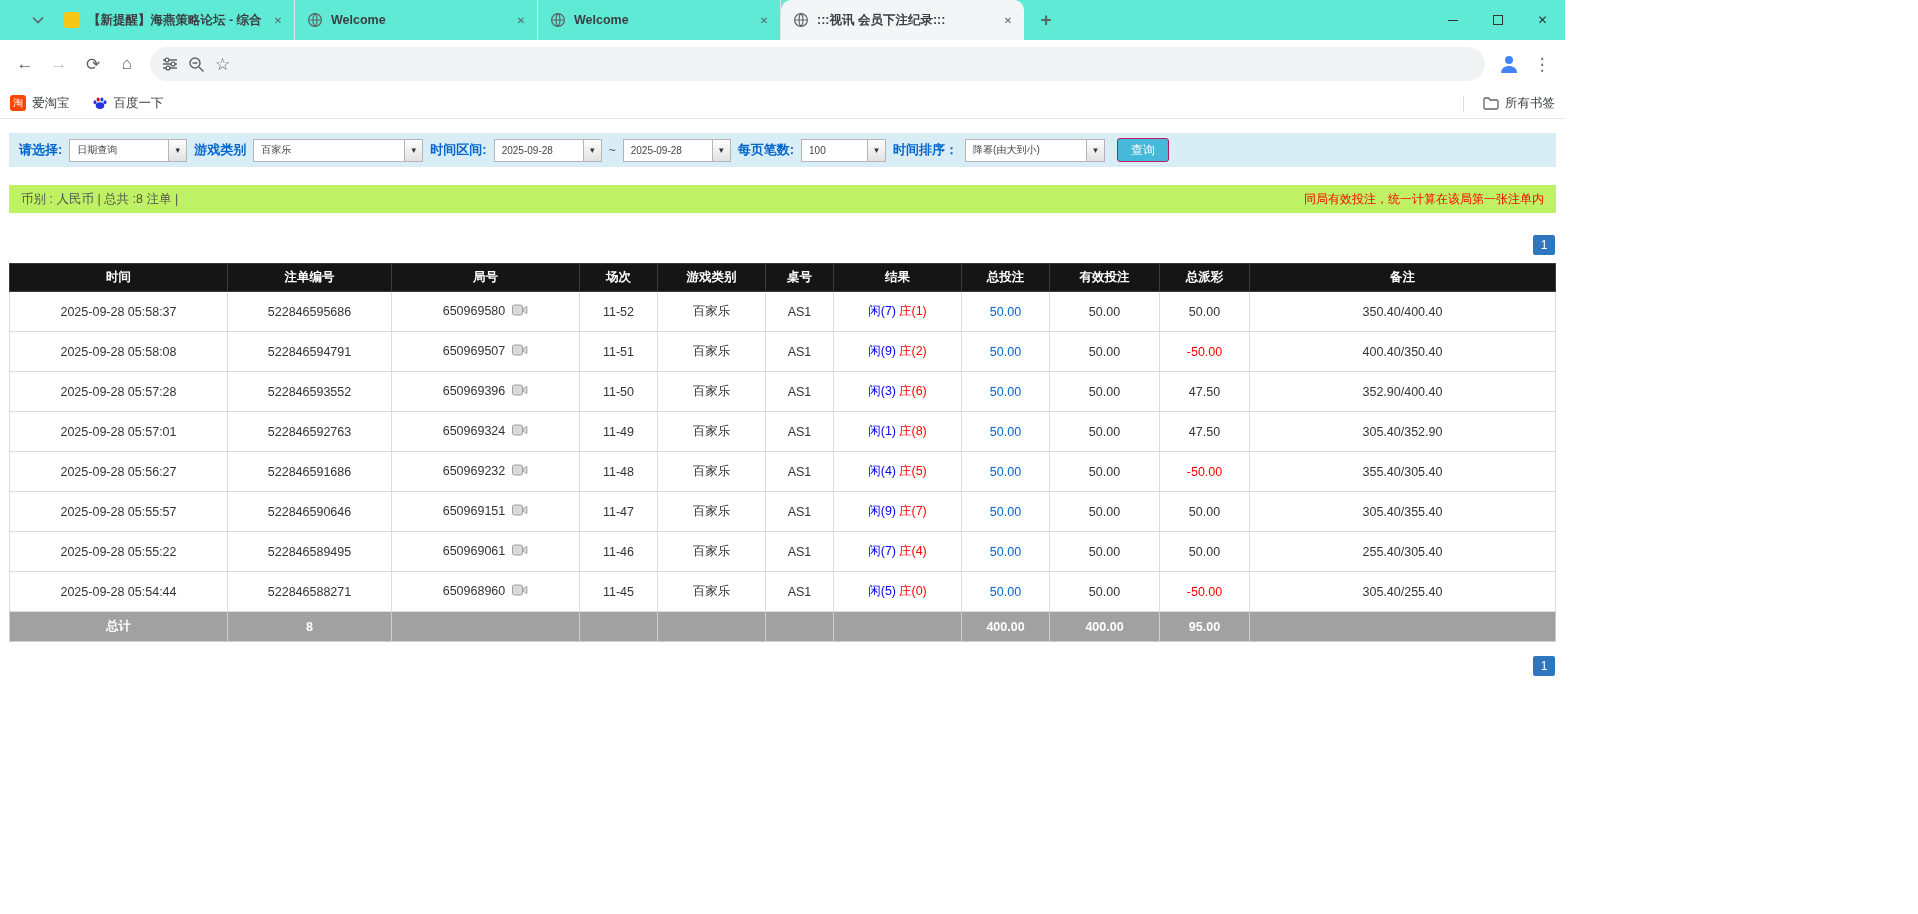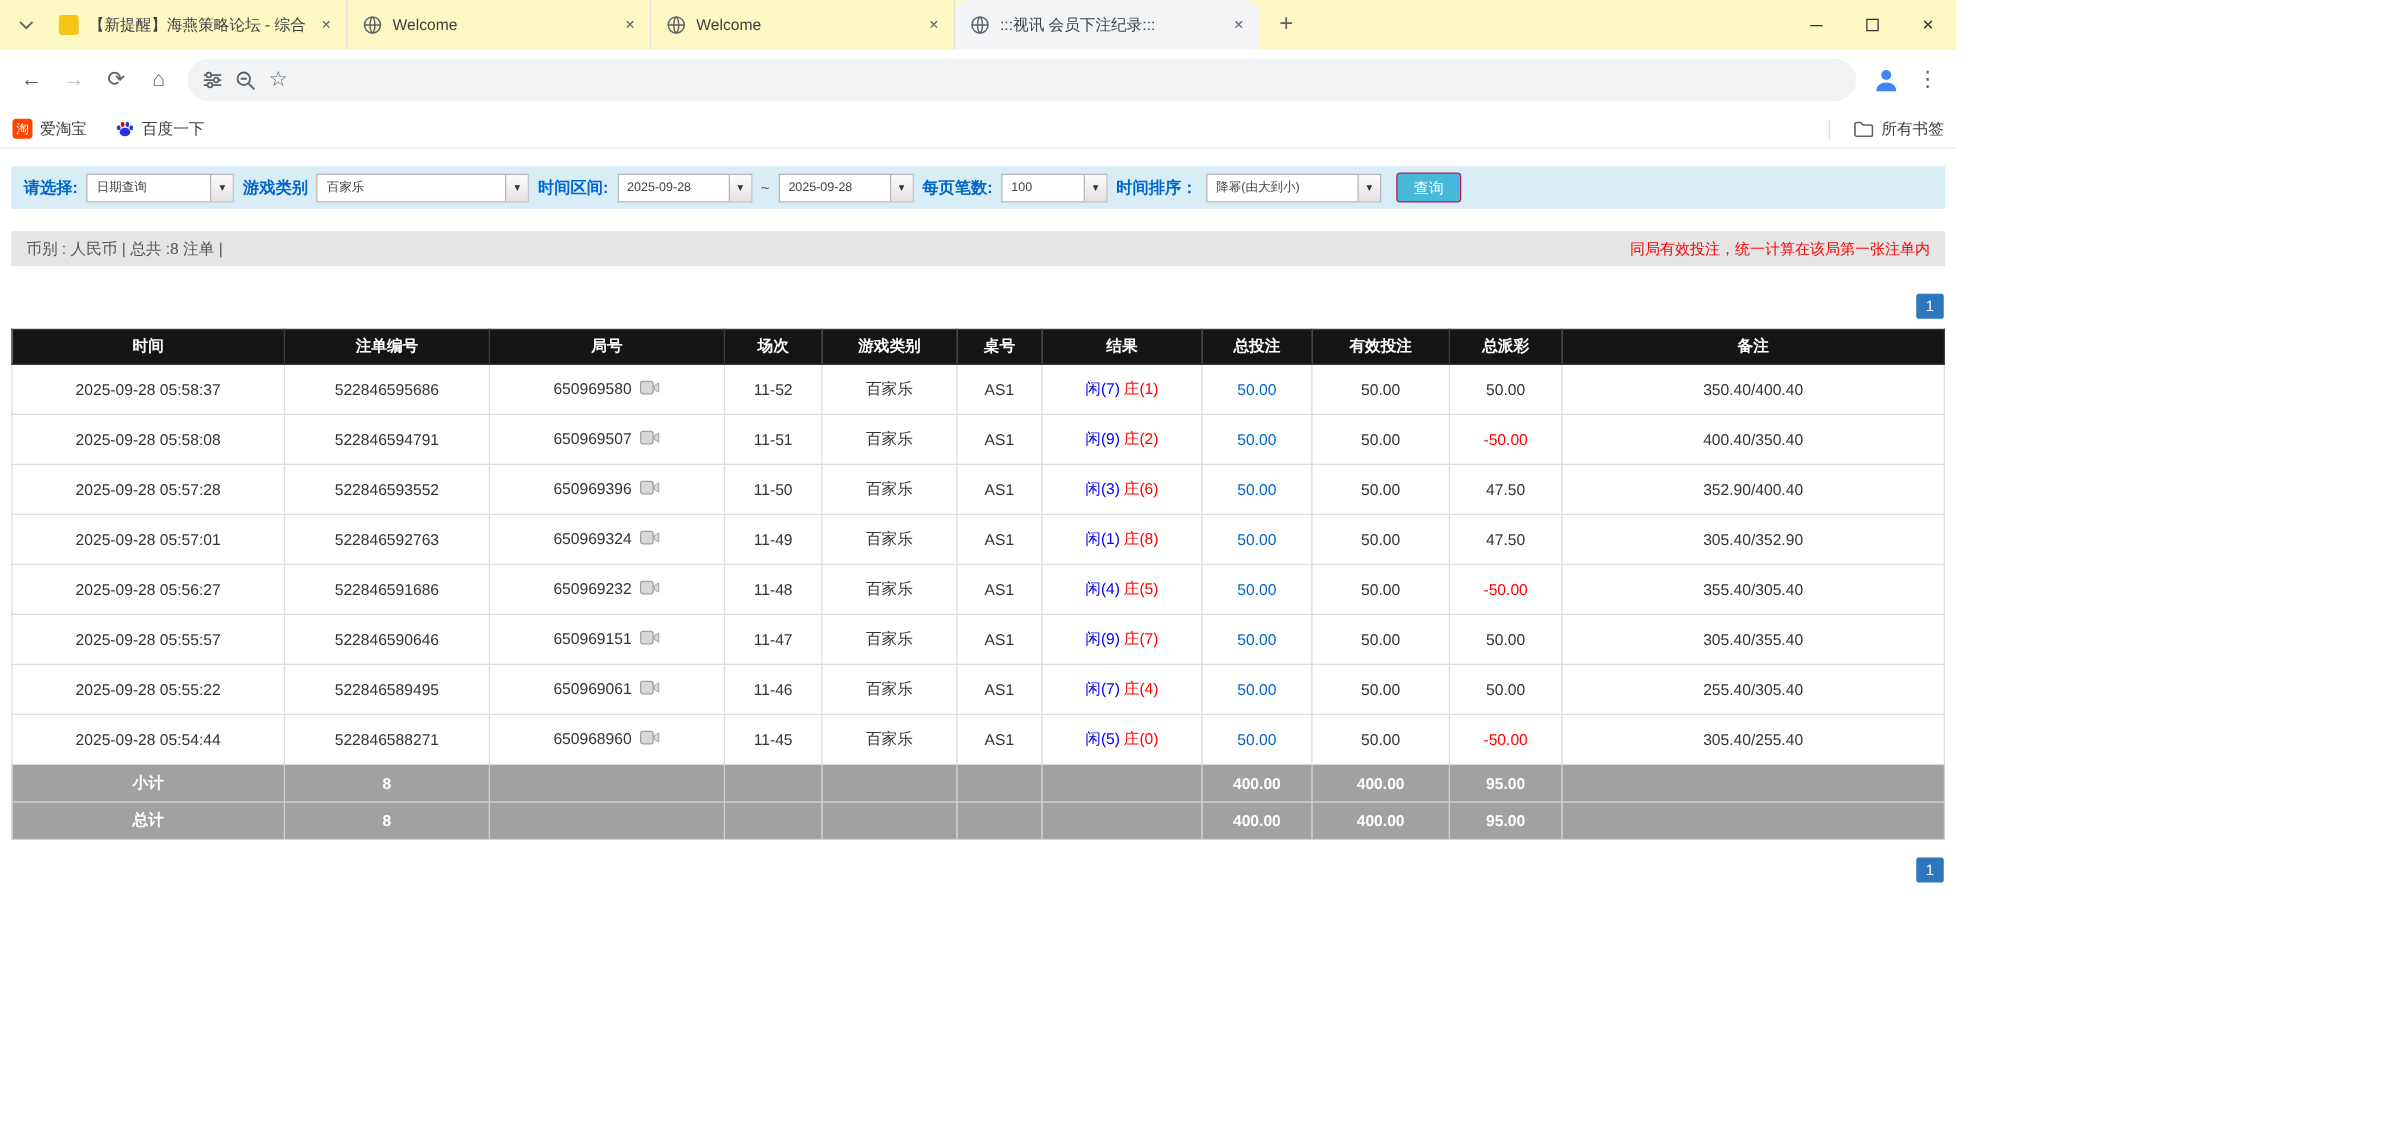--- a/index.html
+++ b/index.html
@@ -4,21 +4,21 @@
 <style>
   * { box-sizing: border-box; margin: 0; padding: 0; }
   html, body { background: #fff; }
   body {
     width: 1918px; height: 914px; overflow: hidden;
     font-family: "Liberation Sans", "DejaVu Sans", sans-serif;
   }
   .window { width: 1565px; }
 
   
-  .tabstrip { height: 40px; display: flex; align-items: center; background: #fef9c3; padding-left: 7px; }
+  .tabstrip { height: 40px; display: flex; align-items: center; background: #5eead4; padding-left: 24px; font-weight: bold; }
   .tab-search { width: 28px; height: 28px; display: flex; align-items: center; justify-content: center; color: #5f6368; border-radius: 50%; cursor: pointer; }
   .tabs { display: flex; height: 40px; }
   .tab { width: 243px; height: 40px; display: flex; align-items: center; gap: 8px; padding: 0 8px 0 12px; border-right: 1px solid #e0e2e6; cursor: pointer; }
   .tab.active { background: #f4f5f7; border-radius: 10px 10px 0 0; border-right: none; }
   .tab-title { flex: 1; font-size: 12.5px; color: #3c4043; white-space: nowrap; overflow: hidden; text-overflow: ellipsis; }
   .tab-close { width: 16px; height: 16px; display: flex; align-items: center; justify-content: center; font-size: 10px; color: #5f6368; border-radius: 50%; }
   .favicon { width: 16px; height: 16px; display: flex; align-items: center; justify-content: center; flex: none; }
   .favicon.forum { background: #f5c518; border-radius: 3px; }
   .newtab { width: 28px; height: 28px; margin-left: 8px; display: flex; align-items: center; justify-content: center; font-size: 19px; color: #5f6368; cursor: pointer; }
   .win-controls { margin-left: auto; display: flex; height: 40px; }
@@ -52,21 +52,21 @@
 
   .filter-bar { background: #d9edf7; height: 34px; display: flex; align-items: center; gap: 7px; padding: 0 10px; }
   .f-label { color: #0066cc; font-size: 13px; font-weight: bold; white-space: nowrap; }
   .combo { background: #fff; border: 1px solid #b5b5b5; height: 23px; display: flex; align-items: center; cursor: pointer; }
   .combo-val { padding: 0 7px; font-size: 10px; color: #444; flex: 1; white-space: nowrap; overflow: hidden; }
   .combo-btn { width: 18px; height: 100%; border-left: 1px solid #b5b5b5; background: linear-gradient(#fdfdfd, #e2e2e2); display: flex; align-items: center; justify-content: center; font-size: 9px; color: #333; }
   .w115 { width: 118px; } .w170 { width: 170px; } .w105 { width: 108px; } .w85 { width: 85px; } .w135 { width: 140px; }
   .tilde { color: #555; font-size: 12px; }
   .btn-search { background: #46b8da; border: 1px solid #be185d; color: #fff; font-size: 12px; height: 24px; padding: 0 13px; border-radius: 3px; margin-left: 5px; cursor: pointer; }
 
-  .summary-bar { margin-top: 18px; background: #e5e5e5; height: 28px; display: flex; align-items: center; padding: 0 12px; font-size: 12.5px; color: #555; }
+  .summary-bar { margin-top: 18px; background: #bef264; height: 28px; display: flex; align-items: center; padding: 0 12px; font-size: 12.5px; color: #555; }
   .summary-note { margin-left: auto; color: #ff0000; font-size: 12px; }
 
   .pagination { display: flex; justify-content: flex-end; margin: 22px 1px 8px; }
   .pagination.bottom { margin: 14px 1px 0; }
   .page-btn { min-width: 22px; height: 20px; background: #2e76c0; color: #fff; font-size: 12px; display: flex; align-items: center; justify-content: center; border-radius: 2px; cursor: pointer; }
 
   table { width: 100%; border-collapse: collapse; table-layout: fixed; margin-top: 4px; }
   thead th { background: #151515; color: #fff; font-size: 12.5px; font-weight: bold; padding: 5px 4px; border: 1px solid #3c3c3c; }
   tbody td { background: #fff; font-size: 12.5px; color: #333; text-align: center; padding: 11px 4px; border: 1px solid #dcdcdc; overflow: hidden; white-space: nowrap; }
   tfoot td { background: #a1a1a1; color: #fff; font-size: 12.5px; font-weight: bold; text-align: center; padding: 6px 4px; border: 1px solid #cfcfcf; }
@@ -401,45 +401,32 @@
             <td>AS1</td>
             <td><span class="res-p">闲(5)</span><span class="res-b">庄(0)</span></td>
             <td class="link">50.00</td>
             <td>50.00</td>
             <td class="neg">-50.00</td>
             <td>305.40/255.40</td>
           </tr>
         </tbody>
       <tfoot id="table-foot">
           <tr>
-            <td>小计</td>
+            <td>总计</td>
             <td>8</td>
             <td></td>
             <td></td>
             <td></td>
             <td></td>
             <td></td>
             <td>400.00</td>
             <td>400.00</td>
             <td>95.00</td>
             <td></td>
           </tr>
-          <tr>
-            <td>总计</td>
-            <td>8</td>
-            <td></td>
-            <td></td>
-            <td></td>
-            <td></td>
-            <td></td>
-            <td>400.00</td>
-            <td>400.00</td>
-            <td>95.00</td>
-            <td></td>
-          </tr>
         </tfoot>
     </table>
 
     <div class="pagination bottom">
       <span class="page-btn">1</span>
     </div>
   </div>
 
 </div>
 

